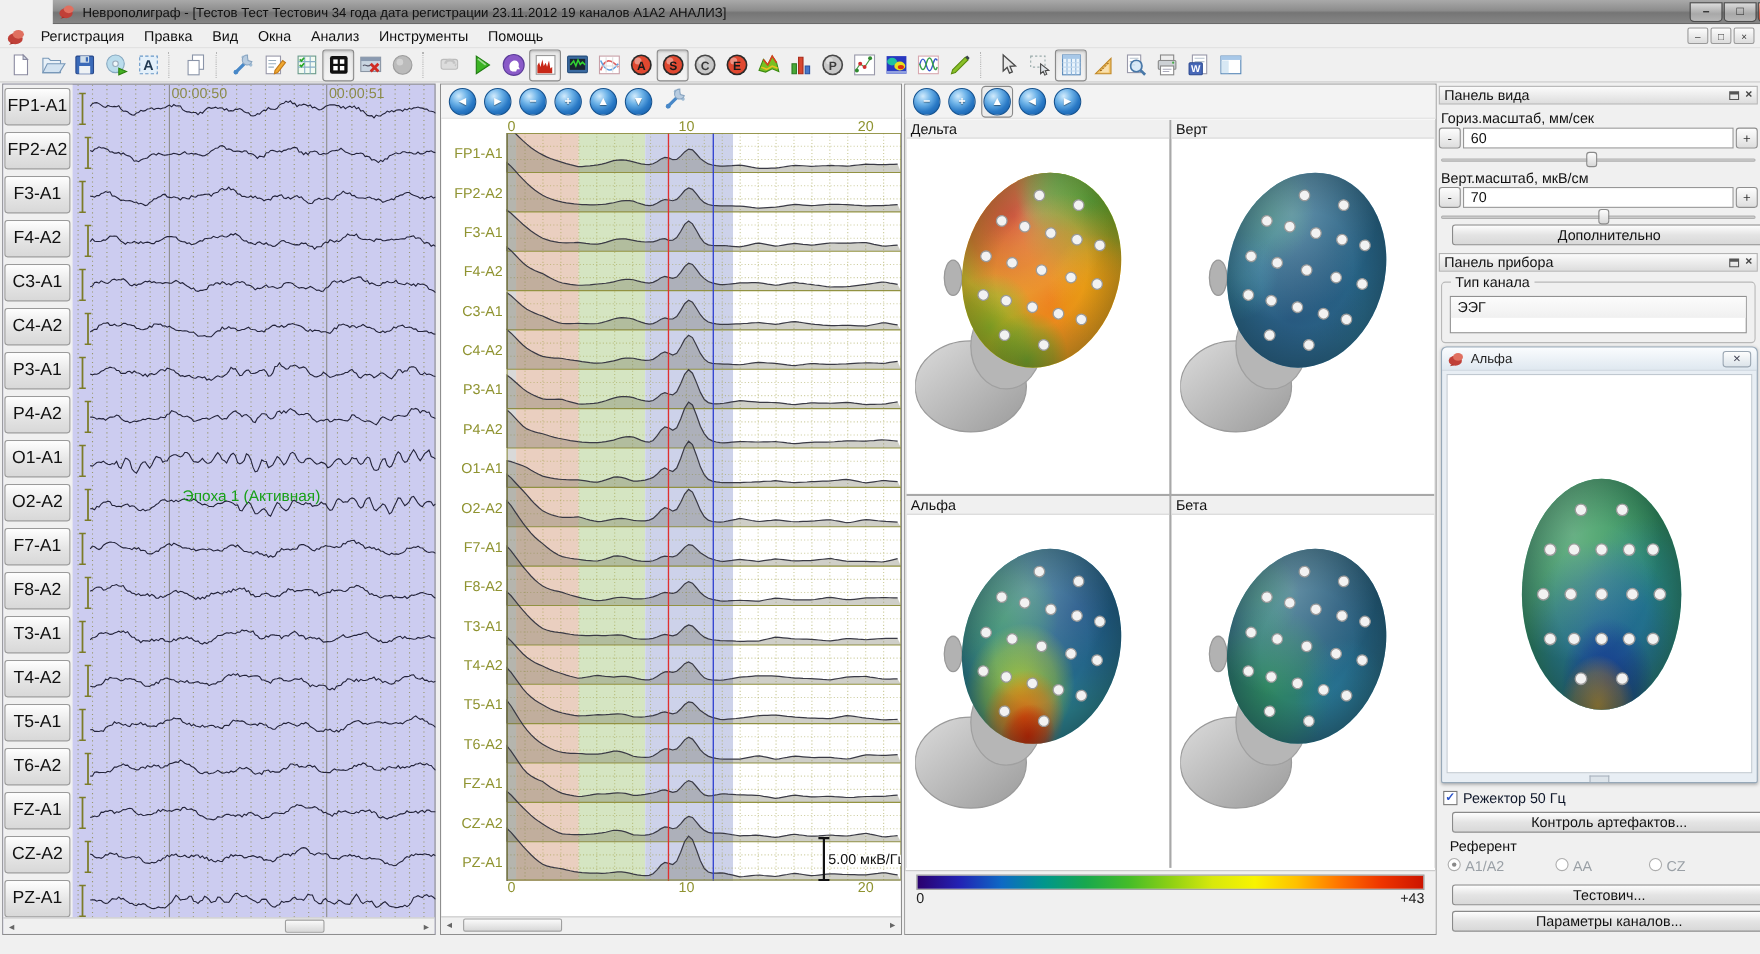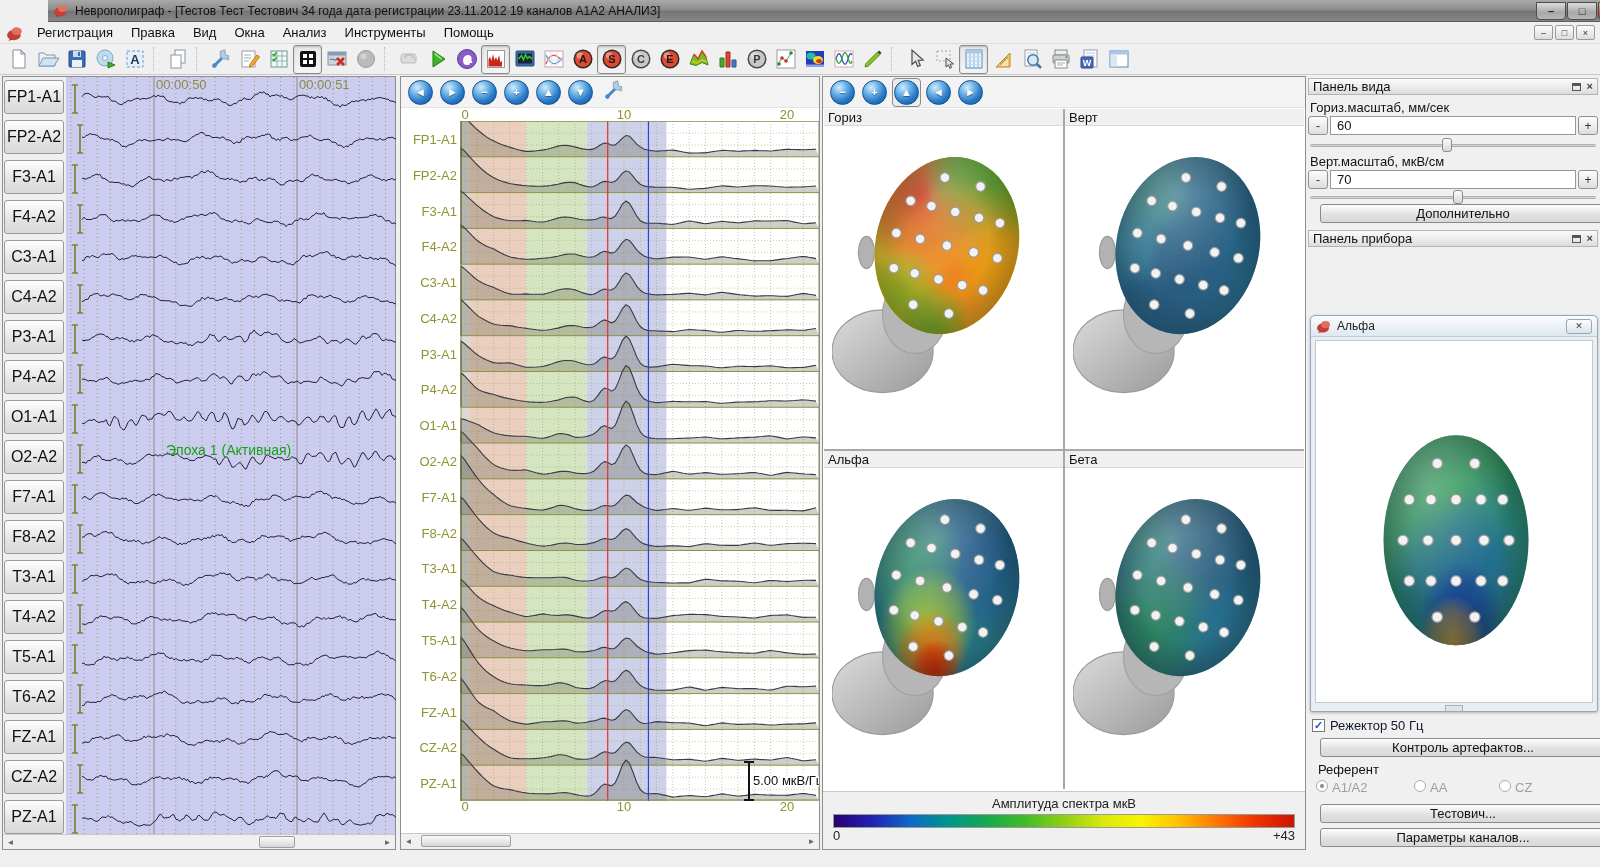--- a/index.html
+++ b/index.html
@@ -791,21 +791,21 @@
         </span>
         <span class="navwrap">
           <span class="navbtn">◄</span>
         </span>
         <span class="navwrap">
           <span class="navbtn">►</span>
         </span>
       </div>
     <div id="topo-grid">
         <div class="quad">
-          <div class="quad-label">Гориз</div>
+          <div class="quad-label">Дельта</div>
           <svg viewBox="0 0 195 235" width="224" height="270">
             <defs>
               <radialGradient id="gdelta0">
                 <stop offset="0%" stop-color="#c41800" stop-opacity="0.95"></stop>
                 <stop offset="65%" stop-color="#c41800" stop-opacity="0.47"></stop>
                 <stop offset="100%" stop-color="#c41800" stop-opacity="0"></stop>
               </radialGradient>
               <radialGradient id="gdelta1">
                 <stop offset="0%" stop-color="#3f9d28" stop-opacity="0.9"></stop>
                 <stop offset="65%" stop-color="#3f9d28" stop-opacity="0.45"></stop>
@@ -1116,21 +1116,20 @@
               <circle cx="100.0" cy="128.2" r="4.2" fill="#f2f2f2" stroke="#9a9a9a"></circle>
               <circle cx="121.3" cy="128.2" r="4.2" fill="#f2f2f2" stroke="#9a9a9a"></circle>
               <circle cx="140.0" cy="128.2" r="4.2" fill="#f2f2f2" stroke="#9a9a9a"></circle>
               <circle cx="84.0" cy="155.0" r="4.2" fill="#f2f2f2" stroke="#9a9a9a"></circle>
               <circle cx="116.0" cy="155.0" r="4.2" fill="#f2f2f2" stroke="#9a9a9a"></circle>
             </g>
           </svg>
         </div>
       </div>
     <div id="colorbar">
-      <div class="cb-title">Амплитуда спектра мкВ</div>
       <div class="cb-bar" id="cb-bar" style="background: linear-gradient(90deg, rgb(42, 0, 110) 0%, rgb(34, 34, 180) 8.3%, rgb(14, 106, 196) 16.7%, rgb(0, 150, 140) 25%, rgb(24, 168, 78) 33.3%, rgb(68, 188, 40) 41.7%, rgb(142, 208, 20) 50%, rgb(216, 232, 12) 58.3%, rgb(248, 244, 0) 66.7%, rgb(255, 192, 0) 75%, rgb(255, 116, 0) 83.3%, rgb(238, 52, 0) 91.7%, rgb(204, 20, 0) 100%);"></div>
       <div class="cb-labels">
         <span>0</span>
         <span>+43</span>
       </div>
     </div>
   </div>
 
   <div id="sidebar">
     <div class="dock-header" style="top:2px">
@@ -1161,20 +1160,26 @@
         <div class="slider-thumb" style="left:50%"></div>
     </div>
     <div class="btn" style="top:128px">Дополнительно</div>
 
     <div class="dock-header" style="top:154px">
       <span>Панель прибора</span>
       <span class="dock-icons">
         <span class="dock-float"></span>
         <span class="dock-close">×</span>
       </span>
+    </div>
+    <div class="groupbox" style="top:180px;height:56px">
+      <span class="gb-legend">Тип канала</span>
+      <div class="listbox">
+        <div class="list-item">ЭЭГ</div>
+      </div>
     </div>
 
     <div class="alpha-win" style="top:239px;height:397px">
       <div class="alpha-title">
         <span style="width:16px;height:14px;margin-right:5px">
           <svg viewBox="0 0 16 15">
               <ellipse cx="7" cy="9" rx="6" ry="4.5" fill="#c04038"></ellipse>
               <ellipse cx="9.5" cy="5.5" rx="4.5" ry="3.5" fill="#e07060"></ellipse>
               <path d="M4 12l-2 2 4-1z" fill="#a83028"></path>
             </svg>

